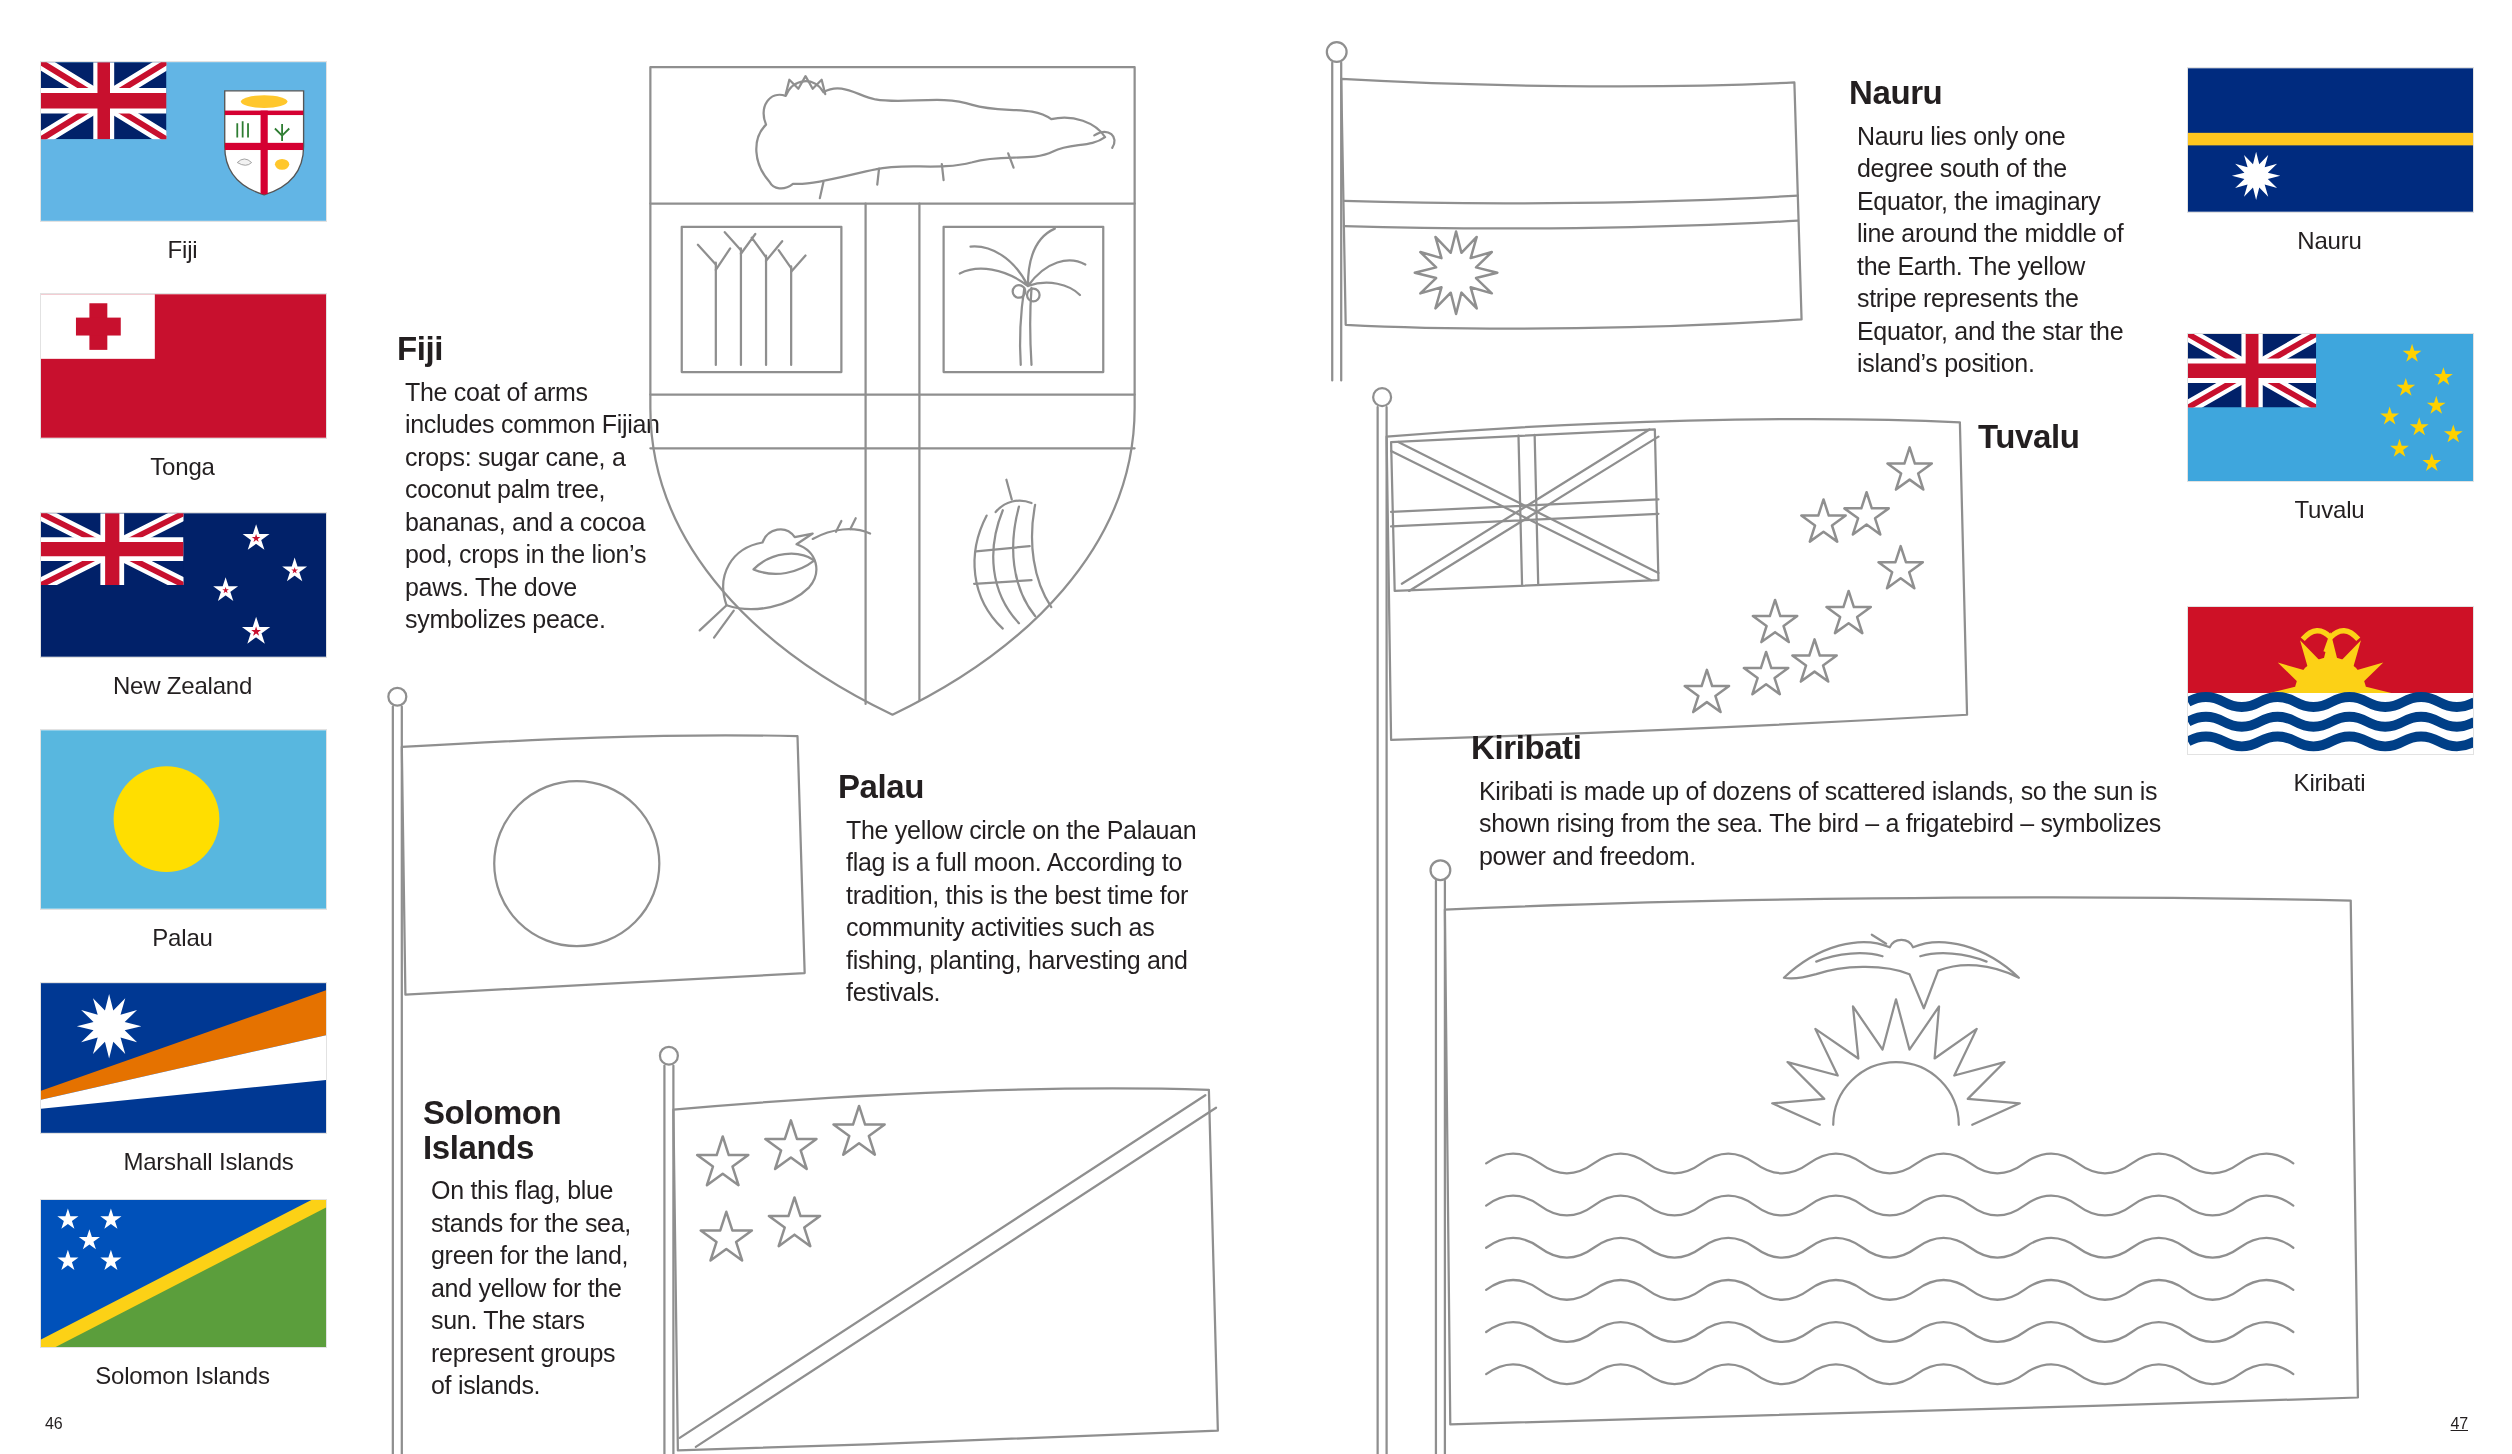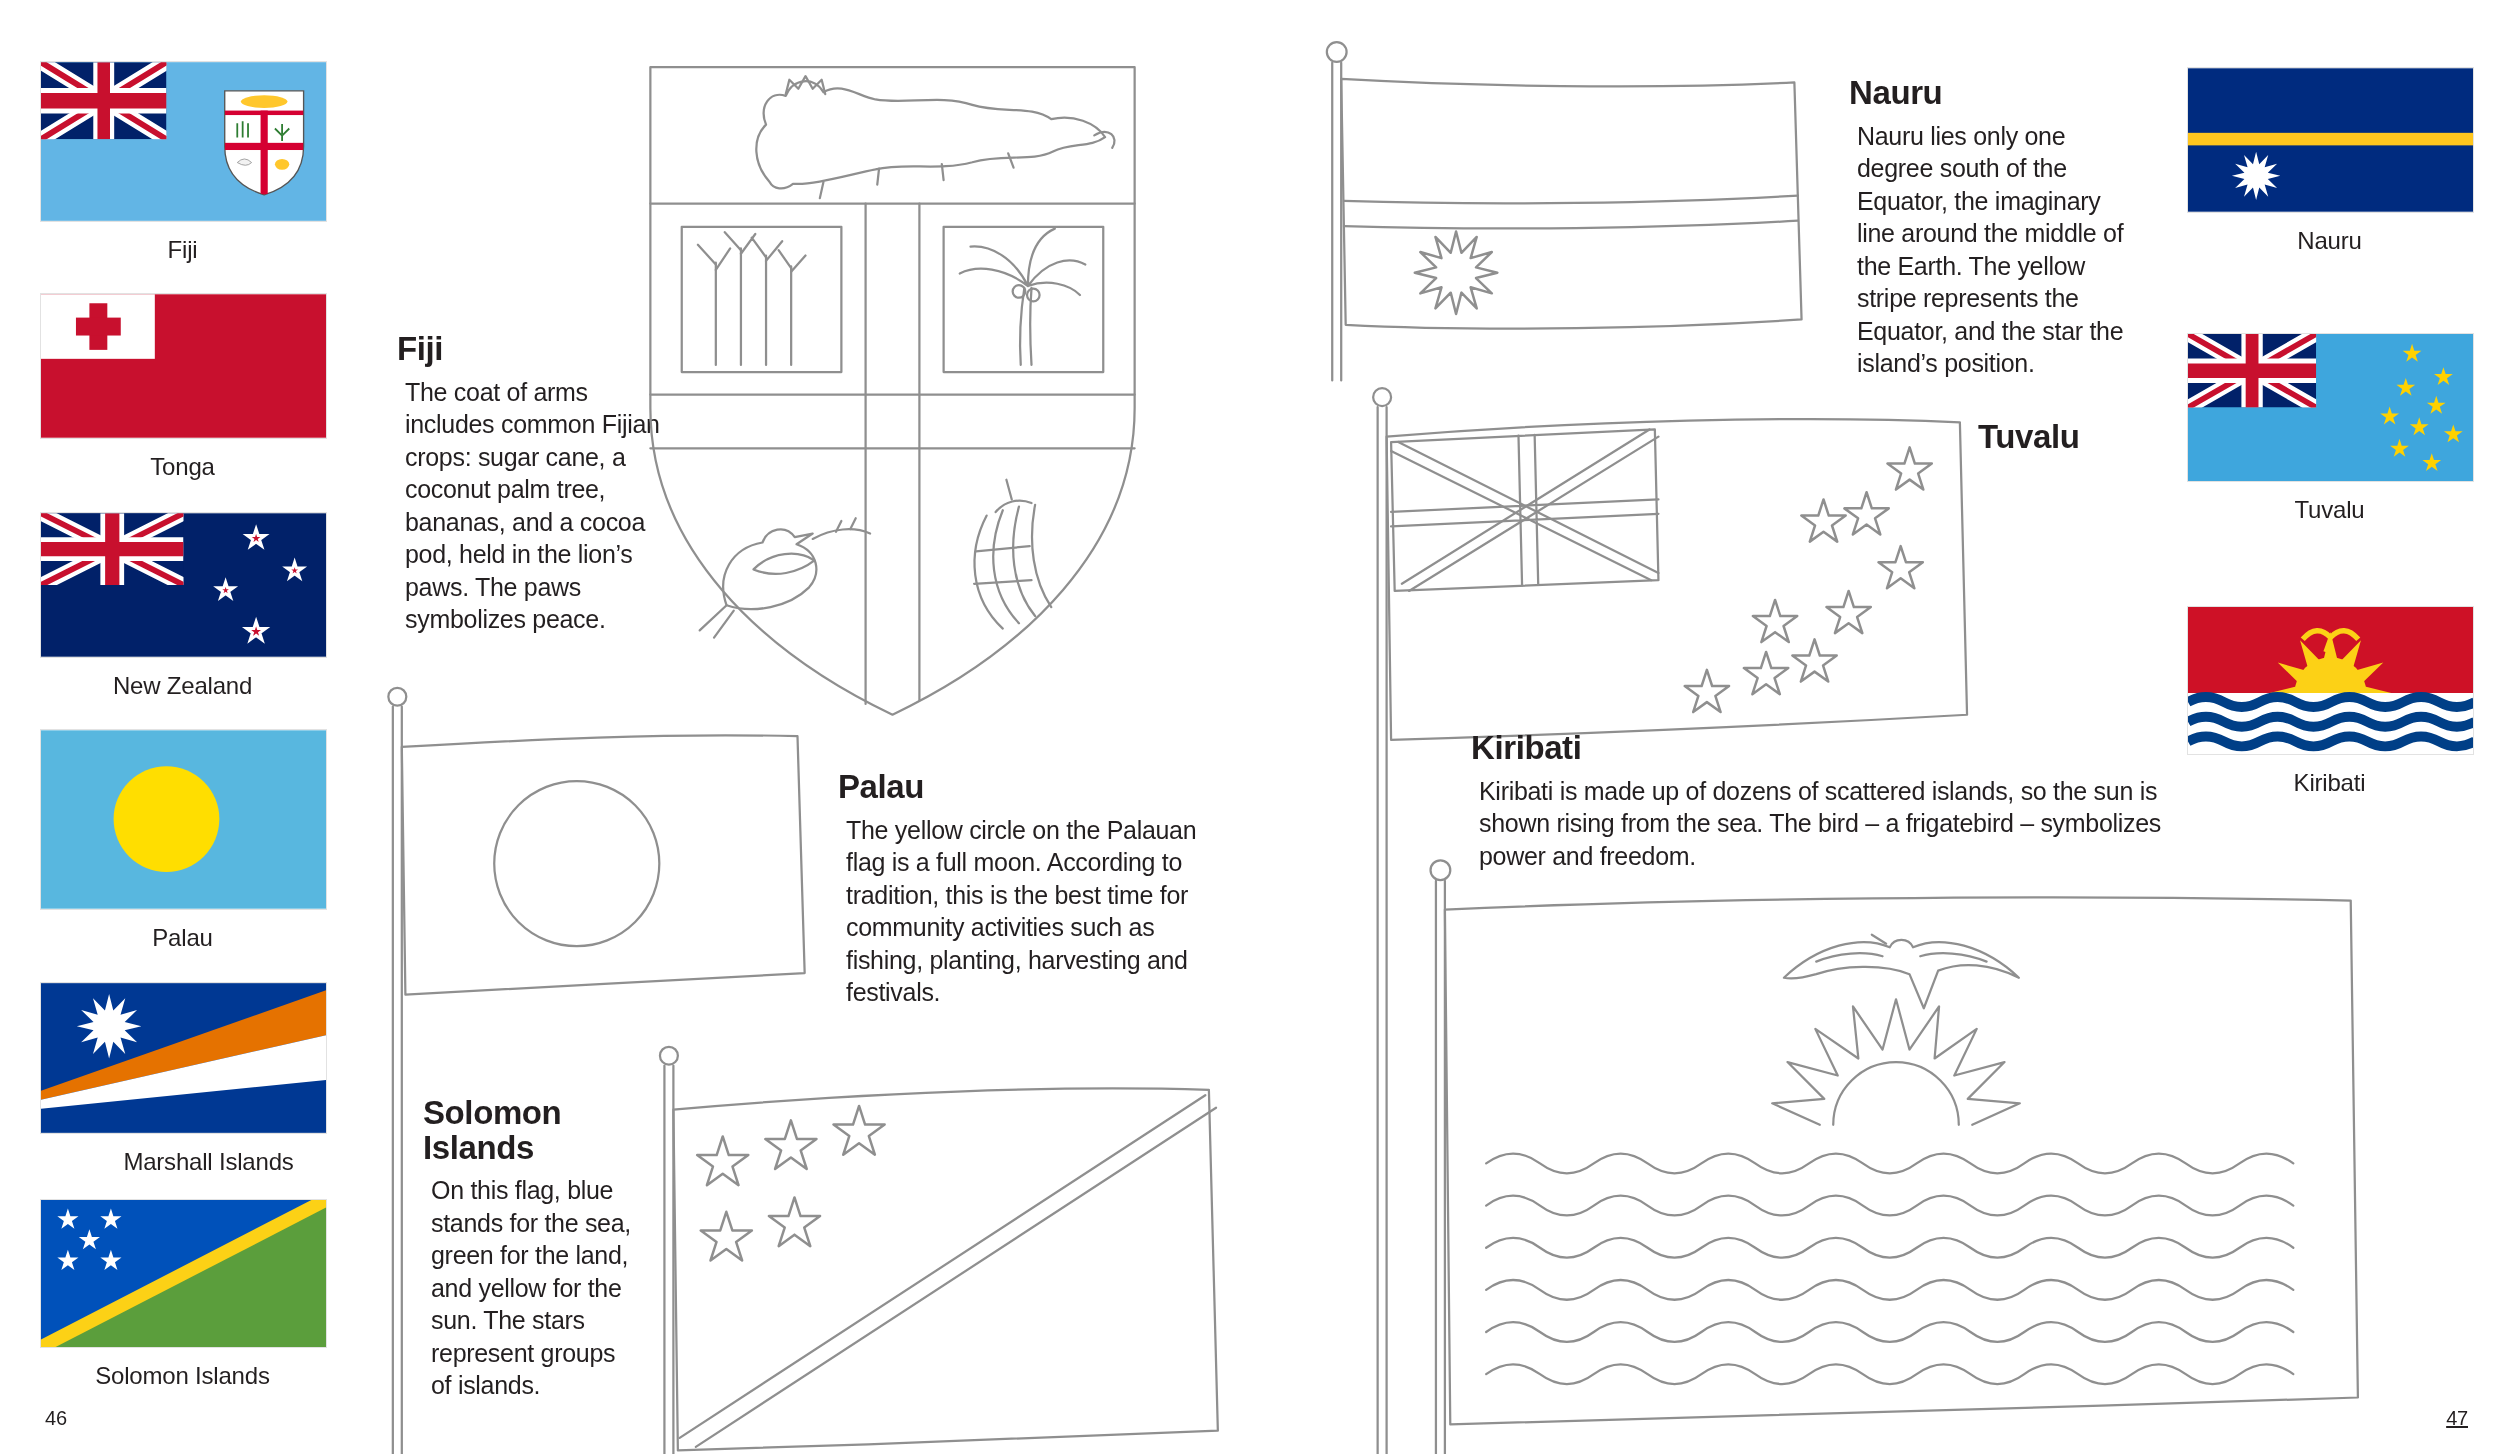--- a/index.html
+++ b/index.html
@@ -38,22 +38,23 @@
   .outline { position: absolute; pointer-events: none; }
   .lineart {
     fill: none;
     stroke: #8f8f8f;
     stroke-width: 2.5px;
     stroke-linecap: round;
     stroke-linejoin: round;
   }
   .pagenum {
     position: absolute;
-    font-size: 20px;
+    font-size: 16px;
     letter-spacing: -0.2px;
+    margin-top: 8px;
   }
   #sprite { position: absolute; width: 0; height: 0; overflow: hidden; }
 </style>
 </head>
 <body>
 
 <svg id="sprite" aria-hidden="true">
   <defs>
     <g id="uj">
       <rect width="300" height="150" fill="#012169"></rect>
@@ -146,21 +147,21 @@
       <use href="#star5" transform="translate(78,22) scale(0.62)" fill="#ffffff"></use>
       <use href="#star5" transform="translate(54,45) scale(0.62)" fill="#ffffff"></use>
       <use href="#star5" transform="translate(30,68) scale(0.62)" fill="#ffffff"></use>
       <use href="#star5" transform="translate(78,68) scale(0.62)" fill="#ffffff"></use>
     </svg>
     <div class="cap">Solomon Islands</div>
   </div>
 
   <div class="section" style="left:397px; top:332px; width:274px;">
     <h2>Fiji</h2>
-    <p>The coat of arms includes common Fijian crops: sugar cane, a coconut palm tree, bananas, and a cocoa pod, held in the lion’s paws. The paws symbolizes peace.</p>
+    <p>The coat of arms includes common Fijian crops: sugar cane, a coconut palm tree, bananas, and a cocoa pod, crops in the lion’s paws. The dove symbolizes peace.</p>
   </div>
 
   <div class="section" style="left:838px; top:770px; width:386px;">
     <h2>Palau</h2>
     <p>The yellow circle on the Palauan flag is a full moon. According to tradition, this is the best time for community activities such as fishing, planting, harvesting and festivals.</p>
   </div>
 
   <div class="section" style="left:423px; top:1096px; width:226px;">
     <h2>Solomon Islands</h2>
     <p>On this flag, blue stands for the sea, green for the land, and yellow for the sun. The stars represent groups of islands.</p>

